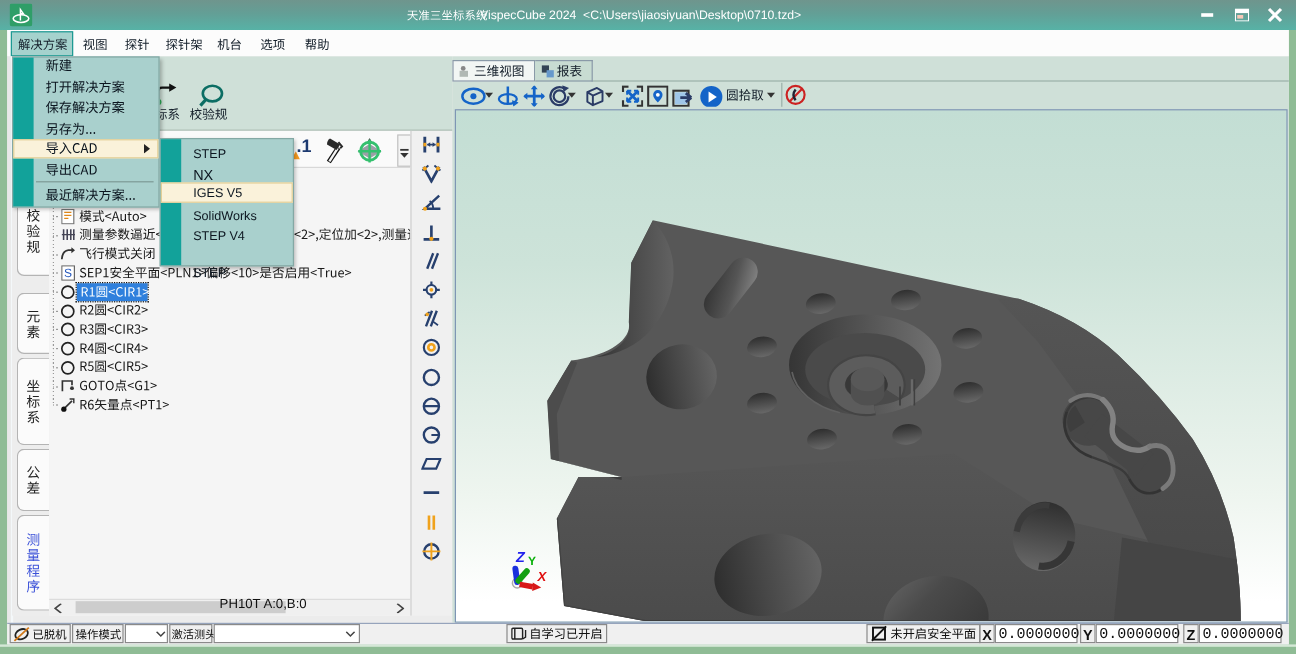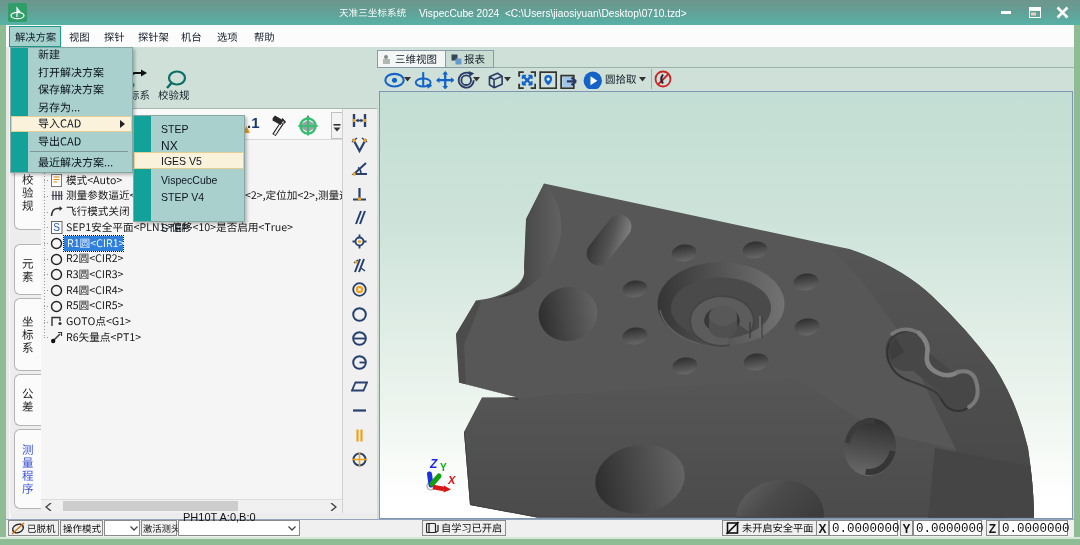--- a/index.html
+++ b/index.html
@@ -6,21 +6,21 @@
 </style></head><body>
 <div class="abs" style="left:0;top:0;width:1080px;height:25px;background:linear-gradient(180deg,#6f958d 0%,#639f96 45%,#57b2a6 100%)"></div>
 <svg class="abs" style="left:8px;top:3px" width="19" height="19">
     <rect width="19" height="19" rx="2" fill="#2f9e68"></rect>
 <ellipse cx="9.5" cy="12.5" rx="6.5" ry="3.2" fill="none" stroke="#fff" stroke-width="1.3"></ellipse>
 <path d="M9 14 L9 5 L11.5 8.5 L9.5 8.2" fill="none" stroke="#fff" stroke-width="1.2"></path>
   </svg>
 <svg style="position:absolute;left:339px;top:7.5px;overflow:visible" width="69" height="14">
     <path d="M0.6335999999999999 3.888000000000001V4.6176H4.166399999999999C3.8207999999999998 5.9712000000000005 2.88 7.392 0.40319999999999995 8.4C0.5568 8.544 0.7776 8.832 0.8735999999999999 9.0048C3.3215999999999997 7.9968 4.367999999999999 6.5760000000000005 4.8096 5.155200000000001C5.587199999999999 7.0368 6.863999999999999 8.361600000000001 8.783999999999999 8.9952C8.8896 8.7936 9.110399999999998 8.5056 9.2736 8.352C7.3248 7.7856000000000005 5.999999999999999 6.4416 5.327999999999999 4.6176H8.995199999999999V3.888000000000001H5.0687999999999995C5.1072 3.5136000000000003 5.1168 3.1488000000000005 5.1168 2.8032000000000004V1.660800000000001H8.5824V0.9312000000000005H0.9792V1.660800000000001H4.3584V2.8032000000000004C4.3584 3.1488000000000005 4.3488 3.5136000000000003 4.3008 3.888000000000001Z M10.0608 0.9120000000000008C10.540799999999999 1.5840000000000005 11.107199999999999 2.515200000000001 11.3568 3.0912000000000006L12.0288 2.7360000000000007C11.7696 2.169600000000001 11.184 1.2768000000000006 10.6848 0.6144000000000007ZM10.0608 8.2368 10.7904 8.5728C11.2416 7.6608 11.7696 6.4224000000000006 12.172799999999999 5.347200000000001L11.5392 5.001600000000001C11.0976 6.144 10.492799999999999 7.4496 10.0608 8.2368ZM13.776 4.464H15.801599999999999V5.7408H13.776ZM13.776 3.830400000000001V2.5344000000000007H15.801599999999999V3.830400000000001ZM15.4272 0.5280000000000005C15.695999999999998 0.950400000000001 16.0032 1.5264000000000006 16.1376 1.910400000000001H13.9392C14.169599999999999 1.4400000000000004 14.371199999999998 0.9408000000000012 14.544 0.4416000000000011L13.872 0.2784000000000013C13.392 1.756800000000001 12.575999999999999 3.1872000000000007 11.625599999999999 4.099200000000001C11.7792 4.2144 12.048 4.473600000000001 12.153599999999999 4.6080000000000005C12.4896 4.2624 12.8064 3.8592000000000004 13.104 3.3984000000000005V9.024000000000001H13.776V8.3424H18.758399999999998V7.6896H16.502399999999998V6.3744000000000005H18.355199999999996V5.7408H16.502399999999998V4.464H18.3648V3.830400000000001H16.502399999999998V2.5344000000000007H18.566399999999998V1.910400000000001H16.1856L16.799999999999997 1.603200000000001C16.6464 1.2384000000000013 16.339199999999998 0.6816000000000013 16.032 0.25920000000000076ZM13.776 6.3744000000000005H15.801599999999999V7.6896H13.776Z M20.3808 1.1232000000000006V1.8528000000000011H27.638399999999997V1.1232000000000006ZM20.9952 4.2624V4.9824H26.889599999999998V4.2624ZM19.823999999999998 7.5936V8.3232H28.166399999999996V7.5936Z M35.846399999999996 0.6624000000000008C35.5488 2.150400000000001 34.9152 3.4080000000000004 33.9456 4.185600000000001V0.3072000000000008H33.215999999999994V5.4336H29.999999999999996V6.1248000000000005H33.215999999999994V7.968H29.308799999999998V8.6496H37.919999999999995V7.968H33.9456V6.1248000000000005H37.2576V5.4336H33.9456V4.291200000000001C34.108799999999995 4.416 34.3392 4.636800000000001 34.444799999999994 4.752000000000001C34.9632 4.3104000000000005 35.395199999999996 3.7440000000000007 35.7504 3.072000000000001C36.374399999999994 3.6960000000000006 37.0464 4.4352 37.391999999999996 4.924800000000001L37.9008 4.4064000000000005C37.5072 3.888000000000001 36.71039999999999 3.081600000000001 36.047999999999995 2.4480000000000004C36.25919999999999 1.9392000000000005 36.431999999999995 1.3824000000000005 36.556799999999996 0.7872000000000012ZM31.142399999999995 0.6336000000000013C30.815999999999995 2.256000000000001 30.172799999999995 3.6192 29.155199999999997 4.464C29.318399999999997 4.5792 29.606399999999997 4.828800000000001 29.7216 4.9728C30.287999999999997 4.454400000000001 30.758399999999998 3.782400000000001 31.132799999999996 2.9952000000000005C31.631999999999998 3.5136000000000003 32.169599999999996 4.1088000000000005 32.44799999999999 4.502400000000001L32.947199999999995 3.984000000000001C32.620799999999996 3.5520000000000005 31.958399999999997 2.880000000000001 31.411199999999997 2.3424000000000005C31.593599999999995 1.8528000000000011 31.747199999999996 1.3152000000000008 31.862399999999997 0.748800000000001Z M42.873599999999996 0.9216000000000006V1.603200000000001H47.0592V0.9216000000000006ZM45.8784 5.136000000000001C46.3296 6.096 46.7808 7.344 46.9248 8.1024L47.587199999999996 7.8624C47.424 7.104 46.9632 5.8848 46.492799999999995 4.944000000000001ZM43.1136 4.9728C42.864 5.990400000000001 42.432 7.0176 41.8944 7.7088C42.0576 7.7856000000000005 42.3456 7.9872000000000005 42.48 8.0832C42.9984 7.3536 43.4784 6.2304 43.775999999999996 5.1168000000000005ZM42.4512 3.216000000000001V3.8976000000000006H44.5056V8.0832C44.5056 8.208 44.4672 8.2464 44.3232 8.256C44.1984 8.256 43.7472 8.265600000000001 43.248 8.2464C43.344 8.4672 43.4496 8.7744 43.4784 8.9856C44.1504 8.9856 44.592 8.9664 44.8704 8.8512C45.148799999999994 8.7264 45.2352 8.5056 45.2352 8.0928V3.8976000000000006H47.5776V3.216000000000001ZM40.3392 0.19200000000000017V2.2272000000000007H38.8704V2.8992000000000004H40.1856C39.8688 4.089600000000001 39.2448 5.472 38.6304 6.192C38.7648 6.3744000000000005 38.9568 6.672000000000001 39.0336 6.864000000000001C39.5136 6.249600000000001 39.984 5.2416 40.3392 4.2048000000000005V9.0144H41.0592V3.9936000000000007C41.3856 4.464 41.7696 5.059200000000001 41.9328 5.3664000000000005L42.355199999999996 4.800000000000001C42.163199999999996 4.5312 41.337599999999995 3.475200000000001 41.0592 3.1584000000000003V2.8992000000000004H42.3168V2.2272000000000007H41.0592V0.19200000000000017Z M50.745599999999996 6.105600000000001C50.2368 6.7968 49.44 7.5072 48.672 7.968C48.864 8.0736 49.1616 8.313600000000001 49.3056 8.448C50.0352 7.929600000000001 50.8896 7.1424 51.4656 6.364800000000001ZM54.105599999999995 6.432C54.9024 7.0464 55.8912 7.929600000000001 56.3712 8.4672L56.9856 8.0352C56.4672 7.488 55.4784 6.6432 54.672 6.057600000000001ZM54.3744 3.9936000000000007C54.624 4.224 54.8928 4.492800000000001 55.152 4.7712L50.928 5.0496C52.368 4.3392 53.8368 3.4560000000000004 55.2576 2.3808000000000007L54.7008 1.9200000000000008C54.2208 2.313600000000001 53.6928 2.6880000000000006 53.184 3.0432000000000006L50.832 3.1584000000000003C51.5232 2.668800000000001 52.224 2.054400000000001 52.8672 1.3824000000000005C54.1152 1.257600000000001 55.296 1.0848000000000004 56.208 0.8640000000000008L55.7088 0.25920000000000076C54.1536 0.6528000000000009 51.36 0.9120000000000008 49.0272 1.0272000000000006C49.104 1.1904000000000012 49.1904 1.4784000000000006 49.2096 1.6512000000000011C50.0544 1.612800000000001 50.9568 1.555200000000001 51.8496 1.4784000000000006C51.2256 2.1312000000000006 50.5152 2.7072000000000003 50.2656 2.870400000000001C49.9776 3.081600000000001 49.7472 3.225600000000001 49.5552 3.2544000000000004C49.632 3.4368000000000007 49.7376 3.7536000000000005 49.7568 3.8976000000000006C49.9584 3.8208 50.256 3.782400000000001 52.2048 3.6672000000000002C51.3888 4.176 50.688 4.5600000000000005 50.352 4.7136000000000005C49.7568 5.0112000000000005 49.3248 5.1936 49.0176 5.232000000000001C49.104 5.424 49.2096 5.76 49.2384 5.904C49.5072 5.798400000000001 49.8816 5.750400000000001 52.5216 5.5488V8.064C52.5216 8.1696 52.4928 8.208 52.3296 8.217600000000001C52.176 8.2272 51.647999999999996 8.2272 51.072 8.1984C51.1872 8.4 51.312 8.7072 51.3504 8.9184C52.0512 8.9184 52.5312 8.9088 52.848 8.7936C53.1744 8.6784 53.2512 8.4768 53.2512 8.0736V5.491200000000001L55.6416 5.3184000000000005C55.92 5.635200000000001 56.1504 5.9328 56.3136 6.1824L56.8896 5.8368C56.495999999999995 5.251200000000001 55.6704 4.368 54.9312 3.7056000000000004Z M64.3008 4.876800000000001V7.9104C64.3008 8.620800000000001 64.464 8.832 65.136 8.832C65.2704 8.832 65.8464 8.832 65.9808 8.832C66.576 8.832 66.7488 8.4672 66.7968 7.1616C66.6144 7.1136 66.3264 6.9984 66.1824 6.864000000000001C66.1536 8.0256 66.1152 8.1984 65.904 8.1984C65.7888 8.1984 65.3376 8.1984 65.2512 8.1984C65.04 8.1984 65.0112 8.1696 65.0112 7.9104V4.876800000000001ZM62.496 4.896000000000001C62.4384 6.7968 62.217600000000004 7.824 60.6432 8.409600000000001C60.806400000000004 8.544 61.008 8.8128 61.0944 8.9952C62.832 8.2848 63.1296 7.0464 63.2064 4.896000000000001ZM58.0032 7.7472 58.1664 8.4576C59.0304 8.1792 60.1632 7.824 61.2384 7.4688L61.123200000000004 6.8448C59.961600000000004 7.1904 58.7808 7.5456 58.0032 7.7472ZM63.312 0.345600000000001C63.4944 0.7392000000000012 63.7344 1.257600000000001 63.8304 1.5840000000000005H61.5072V2.2368000000000006H63.2352C62.803200000000004 2.8320000000000007 62.1408 3.7152000000000003 61.92 3.926400000000001C61.7376 4.099200000000001 61.4976 4.1664 61.315200000000004 4.2144C61.392 4.368 61.5264 4.732800000000001 61.5552 4.9152000000000005C61.824 4.800000000000001 62.2272 4.752000000000001 65.712 4.425600000000001C65.8656 4.684800000000001 66.0096 4.9344 66.1056 5.1264L66.71039999999999 4.7904C66.4224 4.233600000000001 65.7984 3.331200000000001 65.28 2.659200000000001L64.7136 2.9472000000000005C64.9248 3.225600000000001 65.1456 3.5424000000000007 65.3472 3.8592000000000004L62.7072 4.080000000000001C63.1392 3.5520000000000005 63.6864 2.8032000000000004 64.0896 2.2368000000000006H66.7008V1.5840000000000005H63.936L64.5504 1.3920000000000012C64.4352 1.0848000000000004 64.1952 0.5568000000000008 63.9744 0.1728000000000005ZM58.176 4.195200000000001C58.32 4.128000000000001 58.540800000000004 4.080000000000001 59.6928 3.9168000000000003C59.28 4.521600000000001 58.9056 4.992000000000001 58.732800000000005 5.1744C58.4256 5.5296 58.2048 5.7696000000000005 57.9936 5.808C58.08 6.0 58.1952 6.3552 58.2336 6.508800000000001C58.4352 6.384 58.7616 6.2784 61.1424 5.76C61.123200000000004 5.606400000000001 61.1136 5.328 61.1328 5.1264L59.318400000000004 5.4816C60.048 4.636800000000001 60.768 3.6096000000000004 61.3728 2.572800000000001L60.729600000000005 2.1888000000000005C60.547200000000004 2.5440000000000005 60.345600000000005 2.9088000000000003 60.1248 3.2448000000000006L58.944 3.369600000000001C59.5392 2.5440000000000005 60.1344 1.4976000000000012 60.576 0.48960000000000115L59.8464 0.15360000000000085C59.424 1.3152000000000008 58.7136 2.5536000000000003 58.483200000000004 2.870400000000001C58.272 3.1968000000000005 58.089600000000004 3.417600000000001 57.9168 3.4560000000000004C58.0128 3.6576000000000004 58.128 4.041600000000001 58.176 4.195200000000001Z" fill="#ffffff"></path>
   </svg>
-<div class="abs" style="left:419px;top:7.5px;font-size:10.2px;color:#fff">VispecCube 2024&nbsp;&nbsp;&lt;C:\Users\jiaosiyuan\Desktop\0710.tzd&gt;</div>
+<div class="abs" style="left:400px;top:7.5px;font-size:10.2px;color:#fff">VispecCube 2024&nbsp;&nbsp;&lt;C:\Users\jiaosiyuan\Desktop\0710.tzd&gt;</div>
 <div class="abs" style="left:1001px;top:11px;width:10px;height:3px;background:#fff"></div>
 <svg class="abs" style="left:1029px;top:7px" width="12" height="11">
     <rect x="0.5" y="0.5" width="11" height="10" fill="none" stroke="#fff"></rect>
     <rect x="0.5" y="0.5" width="11" height="3.4" fill="#fff"></rect>
     <rect x="2" y="5.5" width="5" height="3" fill="#f8c8b8"></rect>
   </svg>
 <svg class="abs" style="left:1056px;top:6px" width="13" height="13">
     <path d="M1.5 1.5 L11.5 11.5 M11.5 1.5 L1.5 11.5" stroke="#fff" stroke-width="2.6"></path>
   </svg>
 <div class="abs" style="left:0;top:25px;width:6px;height:520px;background:#8fbc95"></div>
@@ -502,21 +502,21 @@
   </svg>
 <div class="abs" style="left:104px;top:520px;width:36px;height:16px;border:1px solid #8a8a8a;background:#fff"></div>
 <svg class="abs" style="left:130px;top:526px" width="8" height="5">
     <path d="M0.5 0.5 L4 4 L7.5 0.5" fill="none" stroke="#444" stroke-width="1.3"></path>
   </svg>
 <div class="abs" style="left:141px;top:520px;width:36px;height:16px;border:1px solid #8a8a8a;"></div>
 <svg style="position:absolute;left:143px;top:523.5px;overflow:visible" width="39" height="14">
     <path d="M3.1620000000000004 2.8736999999999995H4.8081000000000005V3.6177H3.1620000000000004ZM3.1620000000000004 1.6553999999999993H4.8081000000000005V2.3808H3.1620000000000004ZM0.5952000000000001 0.6881999999999993C1.0602 1.0229999999999997 1.6089000000000002 1.5252 1.8879000000000001 1.8693L2.3157 1.4135999999999997C2.0367 1.0787999999999993 1.4601000000000002 0.6137999999999995 0.9951000000000001 0.28829999999999956ZM0.3255 3.2642999999999995C0.7719 3.5526 1.3392000000000002 3.9803999999999995 1.6089000000000002 4.259399999999999L2.0274 3.7851C1.7391 3.5061 1.1625 3.0968999999999998 0.7161000000000001 2.8365ZM0.42780000000000007 8.2398 0.9951000000000001 8.602500000000001C1.3764 7.7655 1.8321000000000003 6.6402 2.1576000000000004 5.691599999999999L1.6647 5.3382000000000005C1.302 6.3519000000000005 0.7905000000000001 7.533 0.42780000000000007 8.2398ZM6.435600000000001 0.1766999999999994C6.2682 1.6274999999999995 5.952000000000001 3.0317999999999996 5.4126 3.9803999999999995V1.1345999999999998H4.129200000000001L4.454700000000001 0.278999999999999L3.7293000000000003 0.1766999999999994C3.6828000000000003 0.45569999999999933 3.5712 0.8276999999999992 3.4782 1.1345999999999998H2.5854000000000004V4.1385H5.3475C5.487000000000001 4.2501 5.7102 4.491899999999999 5.8032 4.5942C5.952000000000001 4.352399999999999 6.091500000000001 4.0733999999999995 6.2217 3.7757999999999994C6.361200000000001 4.6593 6.5844000000000005 5.6079 6.9564 6.4821C6.575100000000001 7.2354 6.072900000000001 7.849200000000001 5.3847000000000005 8.323500000000001C5.5242 8.4258 5.766000000000001 8.649000000000001 5.8497 8.7513C6.435600000000001 8.2956 6.900600000000001 7.7655 7.263300000000001 7.1331C7.5981000000000005 7.7469 8.0259 8.3049 8.5746 8.732700000000001C8.6676 8.5653 8.8908 8.2956 9.021 8.1747C8.416500000000001 7.7469 7.951500000000001 7.1517 7.5981000000000005 6.4728C8.0631 5.4219 8.3328 4.1385 8.500200000000001 2.6132999999999997H8.928V1.9715999999999996H6.7704C6.891300000000001 1.4322 6.993600000000001 0.8555999999999999 7.0680000000000005 0.278999999999999ZM3.4038000000000004 4.3338 3.6270000000000002 4.8453H2.2041000000000004V5.4312000000000005H3.1248000000000005V5.766C3.1248000000000005 6.4449000000000005 2.9946 7.533 1.8414000000000001 8.3421C1.9995000000000003 8.4537 2.2134 8.6304 2.325 8.7513C3.2085000000000004 8.1096 3.5433000000000003 7.3098 3.6549000000000005 6.5937H4.733700000000001C4.687200000000001 7.5051000000000005 4.6314 7.8678 4.5384 7.9701C4.482600000000001 8.0352 4.4175 8.0538 4.296600000000001 8.0538C4.1850000000000005 8.0538 3.8781000000000003 8.044500000000001 3.5433000000000003 8.0166C3.6363000000000003 8.1654 3.6921000000000004 8.4072 3.7107000000000006 8.5932C4.0548 8.6118 4.408200000000001 8.602500000000001 4.594200000000001 8.5932C4.798800000000001 8.5746 4.9476 8.5188 5.077800000000001 8.370000000000001C5.2452000000000005 8.1654 5.301 7.6353 5.3661 6.2775C5.375400000000001 6.1937999999999995 5.375400000000001 6.0171 5.375400000000001 6.0171H3.72V5.7846V5.4312000000000005H5.6916V4.8453H4.296600000000001C4.2129 4.631399999999999 4.1013 4.3803 3.9897000000000005 4.185ZM7.895700000000001 2.6132999999999997C7.774800000000001 3.8037 7.588800000000001 4.8453 7.272600000000001 5.7288C6.900600000000001 4.7616 6.696000000000001 3.7013999999999996 6.575100000000001 2.7341999999999995L6.6123 2.6132999999999997Z M10.1463 0.7997999999999994C10.713600000000001 1.1066999999999991 11.494800000000001 1.5530999999999997 11.8854 1.8413999999999993L12.2946 1.2647999999999993C11.8947 1.0043999999999995 11.1042 0.5765999999999991 10.536900000000001 0.30689999999999973ZM9.6906 3.3572999999999995C10.257900000000001 3.6642 11.029800000000002 4.1106 11.411100000000001 4.371L11.8017 3.7943999999999996C11.401800000000001 3.534 10.620600000000001 3.1155 10.071900000000001 2.8457999999999997ZM9.9045 8.1468 10.4997 8.6211C11.0484 7.7562 11.6994 6.5937 12.192300000000001 5.6079L11.680800000000001 5.152200000000001C11.1414 6.2031 10.4067 7.4307 9.9045 8.1468ZM12.276000000000002 2.9109V3.5805H14.963700000000001V5.1243H12.9456V8.732700000000001H13.596600000000002V8.3328H16.916700000000002V8.6862H17.5863V5.1243H15.624000000000002V3.5805H18.2001V2.9109H15.624000000000002V1.2833999999999994C16.433100000000003 1.1438999999999995 17.186400000000003 0.9671999999999992 17.800200000000004 0.7625999999999991L17.2422 0.2231999999999994C16.2099 0.5858999999999996 14.322000000000001 0.8834999999999997 12.7131 1.0508999999999995C12.787500000000001 1.2089999999999996 12.880500000000001 1.4787 12.917700000000002 1.6460999999999997C13.578000000000001 1.5809999999999995 14.275500000000001 1.4972999999999992 14.963700000000001 1.3949999999999996V2.9109ZM13.596600000000002 7.7004V5.766H16.916700000000002V7.7004Z M23.1198 7.1424C23.5941 7.6074 24.1428 8.2584 24.403200000000002 8.6769L24.858900000000002 8.3607C24.5892 7.9608 24.031200000000002 7.3284 23.556900000000002 6.8727ZM21.501600000000003 0.7253999999999996V6.5658H22.0503V1.2647999999999993H24.068400000000004V6.5379000000000005H24.6357V0.7253999999999996ZM26.6631 0.30689999999999973V7.9329C26.6631 8.0724 26.607300000000002 8.1189 26.4771 8.1189C26.3469 8.1282 25.909800000000004 8.1282 25.416900000000002 8.1189C25.500600000000002 8.2863 25.593600000000002 8.556000000000001 25.6215 8.7048C26.2725 8.7141 26.672400000000003 8.695500000000001 26.9142 8.5932C27.146700000000003 8.4909 27.239700000000003 8.3142 27.239700000000003 7.9329V0.30689999999999973ZM25.389000000000003 1.0229999999999997V6.5937H25.947000000000003V1.0229999999999997ZM22.7478 1.9250999999999996V5.2173C22.7478 6.3426 22.5618 7.5051000000000005 21.0087 8.2956C21.111 8.3793 21.2877 8.6118 21.352800000000002 8.7234C23.0268 7.8771 23.287200000000002 6.4728 23.287200000000002 5.2265999999999995V1.9250999999999996ZM19.3533 0.7811999999999992C19.874100000000002 1.0694999999999997 20.5437 1.5158999999999994 20.859900000000003 1.8134999999999994L21.2877 1.246199999999999C20.952900000000003 0.9671999999999992 20.274 0.5579999999999998 19.771800000000002 0.28829999999999956ZM18.953400000000002 3.2921999999999993C19.4649 3.5805 20.143800000000002 3.9989999999999997 20.4786 4.2780000000000005L20.897100000000002 3.7199999999999998C20.5437 3.4502999999999995 19.855500000000003 3.0504 19.3533 2.79ZM19.139400000000002 8.2491 19.771800000000002 8.6211C20.1624 7.7655 20.6274 6.6216 20.962200000000003 5.645099999999999L20.404200000000003 5.2824C20.032200000000003 6.324 19.511400000000002 7.533 19.139400000000002 8.2491Z M32.8941 6.4635C34.1589 7.0773 35.4516 7.905 36.2049 8.6118L36.669900000000005 8.0724C35.898 7.3935 34.558800000000005 6.5658 33.2661 5.9613ZM29.6856 1.1066999999999991C30.438900000000004 1.3857 31.359600000000004 1.8693 31.806000000000004 2.2505999999999995L32.2152 1.6832999999999991C31.750200000000003 1.3112999999999992 30.810900000000004 0.8648999999999996 30.066900000000004 0.6044999999999998ZM28.8486 2.7992999999999997C29.6019 3.0968999999999998 30.5133 3.6083999999999996 30.9597 3.9897L31.406100000000002 3.441C30.941100000000002 3.0596999999999994 30.011100000000003 2.5854 29.267100000000003 2.3064ZM28.430100000000003 4.445399999999999V5.105700000000001H32.3919C31.8897 6.5286 30.810900000000004 7.5423 28.420800000000003 8.1189C28.5696 8.277000000000001 28.7556 8.5374 28.830000000000002 8.7048C31.471200000000003 8.0352 32.6244 6.8076 33.13590000000001 5.105700000000001H36.6978V4.445399999999999H33.294000000000004C33.526500000000006 3.2456999999999994 33.526500000000006 1.8506999999999998 33.5358 0.278999999999999H32.819700000000005C32.8104 1.8971999999999998 32.829 3.2828999999999997 32.5686 4.445399999999999Z" fill="#111"></path>
   </svg>
 <div class="abs" style="left:178px;top:520px;width:122px;height:16px;border:1px solid #8a8a8a;background:#fff"></div>
-<div class="abs" style="left:183px;top:511px;font-size:11px;color:#111">PH10T A:0,B:0</div>
+<div class="abs" style="left:183px;top:498px;font-size:11px;color:#111">PH10T A:0,B:0</div>
 <svg class="abs" style="left:288px;top:526px" width="8" height="5">
     <path d="M0.5 0.5 L4 4 L7.5 0.5" fill="none" stroke="#444" stroke-width="1.3"></path>
   </svg>
 <div class="abs" style="left:422px;top:520px;width:84px;height:16px;border:1px solid #8a8a8a;"></div>
 <svg class="abs" style="left:426px;top:522px" width="13" height="12">
     <rect x="0.5" y="1.5" width="9" height="9" rx="1" fill="none" stroke="#222" stroke-width="1.2"></rect>
     <path d="M3 1.5 V10.5 M12 3 V9 L9.5 10.5" fill="none" stroke="#222" stroke-width="1.2"></path>
   </svg>
 <svg style="position:absolute;left:441px;top:523px;overflow:visible" width="63" height="15">
     <path d="M2.4377999999999997 4.579799999999999H7.894799999999999V6.079199999999998H2.4377999999999997ZM2.4377999999999997 3.855599999999999V2.335799999999999H7.894799999999999V3.855599999999999ZM2.4377999999999997 6.793199999999999H7.894799999999999V8.302799999999998H2.4377999999999997ZM4.640999999999999 0.18359999999999843C4.559399999999999 0.5915999999999997 4.396199999999999 1.1525999999999996 4.2432 1.601399999999999H1.6625999999999999V9.598199999999999H2.4377999999999997V9.027H7.894799999999999V9.547199999999998H8.7006V1.601399999999999H5.0184C5.1918 1.213799999999999 5.3652 0.7445999999999984 5.5283999999999995 0.30599999999999916Z M14.892 5.232599999999999V5.966999999999999H10.812V6.6911999999999985H14.892V8.629199999999999C14.892 8.782199999999998 14.840999999999998 8.822999999999999 14.636999999999999 8.843399999999999C14.422799999999999 8.853599999999998 13.7394 8.853599999999998 12.9438 8.833199999999998C13.0764 9.037199999999999 13.219199999999999 9.353399999999999 13.280399999999998 9.567599999999999C14.208599999999999 9.567599999999999 14.79 9.557399999999998 15.167399999999999 9.434999999999999C15.544799999999999 9.332999999999998 15.667199999999998 9.1086 15.667199999999998 8.639399999999998V6.6911999999999985H19.839V5.966999999999999H15.667199999999998V5.558999999999999C16.595399999999998 5.161199999999999 17.5338 4.579799999999999 18.1968 3.988199999999999L17.697 3.6107999999999993L17.5338 3.6515999999999993H12.525599999999999V4.324799999999999H16.677C16.1466 4.671599999999999 15.493799999999998 5.018399999999999 14.892 5.232599999999999ZM14.524799999999999 0.36719999999999864C14.8308 0.8363999999999994 15.1572 1.468799999999999 15.299999999999999 1.8971999999999989H13.056L13.4436 1.7033999999999994C13.270199999999999 1.3055999999999992 12.8418 0.734399999999999 12.4542 0.30599999999999916L11.8218 0.5915999999999997C12.1482 0.9791999999999996 12.5154 1.509599999999999 12.7092 1.8971999999999989H11.016V3.9269999999999987H11.750399999999999V2.590799999999999H18.900599999999997V3.9269999999999987H19.665599999999998V1.8971999999999989H17.982599999999998C18.3192 1.4891999999999994 18.676199999999998 0.989399999999999 18.9822 0.5303999999999984L18.207 0.2652000000000001C17.9724 0.7649999999999988 17.543999999999997 1.4177999999999988 17.1666 1.8971999999999989H15.503999999999998L16.034399999999998 1.6931999999999992C15.901799999999998 1.254599999999999 15.544799999999999 0.601799999999999 15.197999999999999 0.11219999999999963Z M22.7562 3.029399999999999C23.6742 3.6617999999999986 24.877799999999997 4.589999999999999 25.4592 5.161199999999999L25.999799999999997 4.579799999999999C25.3878 4.018799999999999 24.174 3.1313999999999993 23.2764 2.5295999999999994ZM21.450599999999998 7.405199999999999 21.726 8.170199999999998C23.296799999999998 7.629599999999998 25.612199999999998 6.833999999999999 27.7134 6.089399999999999L27.5706 5.375399999999999C25.346999999999998 6.140399999999999 22.9194 6.956399999999999 21.450599999999998 7.405199999999999ZM21.613799999999998 0.948599999999999V1.6727999999999987H28.682399999999998C28.621199999999998 6.405599999999999 28.529399999999995 8.261999999999999 28.202999999999996 8.618999999999998C28.101 8.751599999999998 27.988799999999998 8.792399999999999 27.794999999999998 8.782199999999998C27.519599999999997 8.782199999999998 26.8872 8.782199999999998 26.173199999999998 8.731199999999998C26.316 8.935199999999998 26.407799999999998 9.251399999999999 26.418 9.465599999999998C27.0096 9.5064 27.672599999999996 9.516599999999999 28.0704 9.475799999999998C28.447799999999997 9.445199999999998 28.6926 9.332999999999998 28.9272 8.996399999999998C29.314799999999998 8.476199999999999 29.3964 6.752399999999999 29.4576 1.387199999999999C29.4576 1.2749999999999995 29.4576 0.948599999999999 29.4576 0.948599999999999Z M31.548599999999997 0.8363999999999994V1.601399999999999H38.21939999999999V4.283999999999999H32.864399999999996V2.600999999999999H32.0892V7.7315999999999985C32.0892 8.996399999999998 32.6094 9.302399999999999 34.261799999999994 9.302399999999999C34.6494 9.302399999999999 37.689 9.302399999999999 38.096999999999994 9.302399999999999C39.78 9.302399999999999 40.1166 8.741399999999999 40.3104 6.8645999999999985C40.086 6.8237999999999985 39.7392 6.6911999999999985 39.535199999999996 6.548399999999999C39.392399999999995 8.190599999999998 39.218999999999994 8.5476 38.1072 8.5476C37.413599999999995 8.5476 34.7616 8.5476 34.221 8.5476C33.099 8.5476 32.864399999999996 8.394599999999999 32.864399999999996 7.741799999999999V5.038799999999998H38.21939999999999V5.548799999999998H39.015V0.8363999999999994Z M47.419799999999995 1.601399999999999V4.508399999999999H44.5638V4.069799999999999V1.601399999999999ZM41.3304 4.508399999999999V5.242799999999999H43.7376C43.5948 6.640199999999998 43.0746 8.006999999999998 41.3508 9.057599999999999C41.5548 9.190199999999999 41.8302 9.445199999999998 41.962799999999994 9.628799999999998C43.849799999999995 8.435399999999998 44.380199999999995 6.844199999999999 44.522999999999996 5.242799999999999H47.419799999999995V9.598199999999999H48.2052V5.242799999999999H50.4798V4.508399999999999H48.2052V1.601399999999999H50.163599999999995V0.8669999999999991H41.7078V1.601399999999999H43.788599999999995V4.069799999999999L43.7784 4.508399999999999Z M53.8152 5.599799999999998V9.536999999999999H54.5598V8.884199999999998H59.262V9.516599999999999H60.047399999999996V5.599799999999998ZM54.5598 8.190599999999998V6.313799999999999H59.262V8.190599999999998ZM55.4472 0.39780000000000015C55.6614 0.7853999999999992 55.916399999999996 1.295399999999999 56.049 1.6625999999999994H52.5708V4.120799999999999C52.5708 5.609999999999999 52.4586 7.639799999999998 51.3672 9.088199999999999C51.5406 9.179999999999998 51.867 9.4554 51.9894 9.608399999999998C53.0706 8.180399999999999 53.3154 6.079199999999998 53.346 4.508399999999999H59.8638V1.6625999999999994H56.5182L56.865 1.550399999999999C56.7324 1.1831999999999994 56.446799999999996 0.6120000000000001 56.1714 0.19379999999999953ZM53.346 2.376599999999999H59.0886V3.7943999999999987H53.346Z" fill="#111"></path>
@@ -568,14 +568,14 @@
 <svg class="abs" style="left:120px;top:120px" width="5" height="8">
     <path d="M0 0 L5 4 L0 8 Z" fill="#222"></path>
   </svg>
 <div class="abs" style="left:30px;top:151px;width:98px;height:1px;background:#7d9a96"></div>
 <div class="abs" style="left:133px;top:115px;width:112px;height:107px;background:#a9d0cd;border:1px solid #84a8a4;box-shadow:2px 2px 3px rgba(0,0,0,0.25)"></div>
 <div class="abs" style="left:134px;top:116px;width:17px;height:105px;background:#12a29a"></div>
 <div class="abs" style="left:134px;top:151.5px;width:110px;height:17px;background:#faf2da;border:1px solid #e3cf96"></div>
 <div class="abs" style="left:161px;top:154.5px;font-size:10.5px;color:#0c1620">IGES V5</div>
 <div class="abs" style="left:161px;top:122.5px;font-size:10.5px;color:#0c1620">STEP</div>
 <div class="abs" style="left:161px;top:139px;font-size:12px;color:#0c1620">NX</div>
-<div class="abs" style="left:161px;top:173.5px;font-size:10.5px;color:#0c1620">VispecCube</div>
+<div class="abs" style="left:161px;top:173.5px;font-size:10.5px;color:#0c1620">SolidWorks</div>
 <div class="abs" style="left:161px;top:190.5px;font-size:10.5px;color:#0c1620">STEP V4</div>
 <div class="abs" style="left:161px;top:222px;font-size:10.5px;color:#0c1620">STEP</div>
 </body></html>

